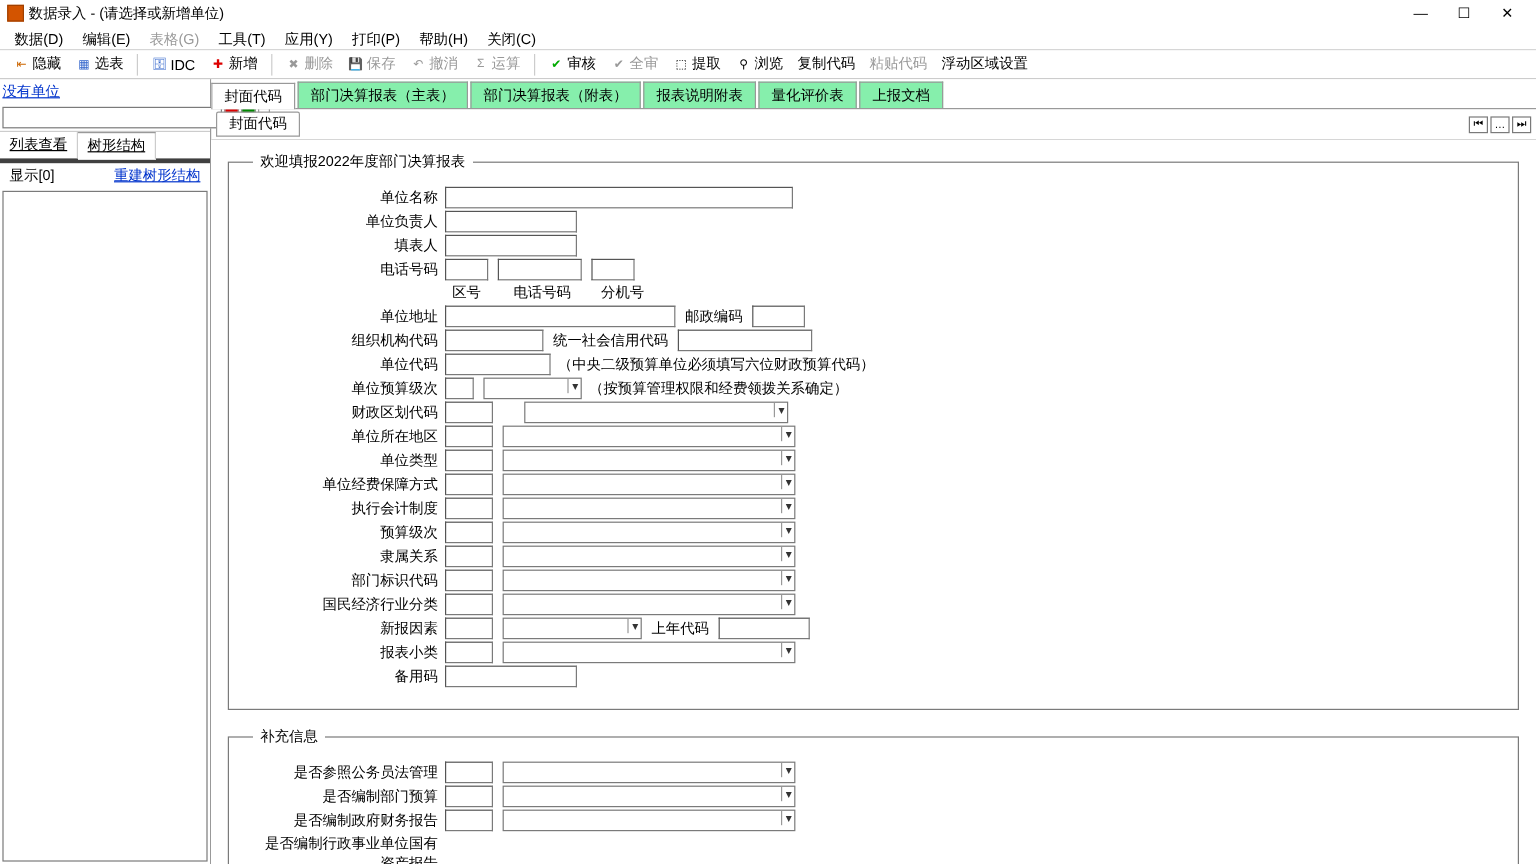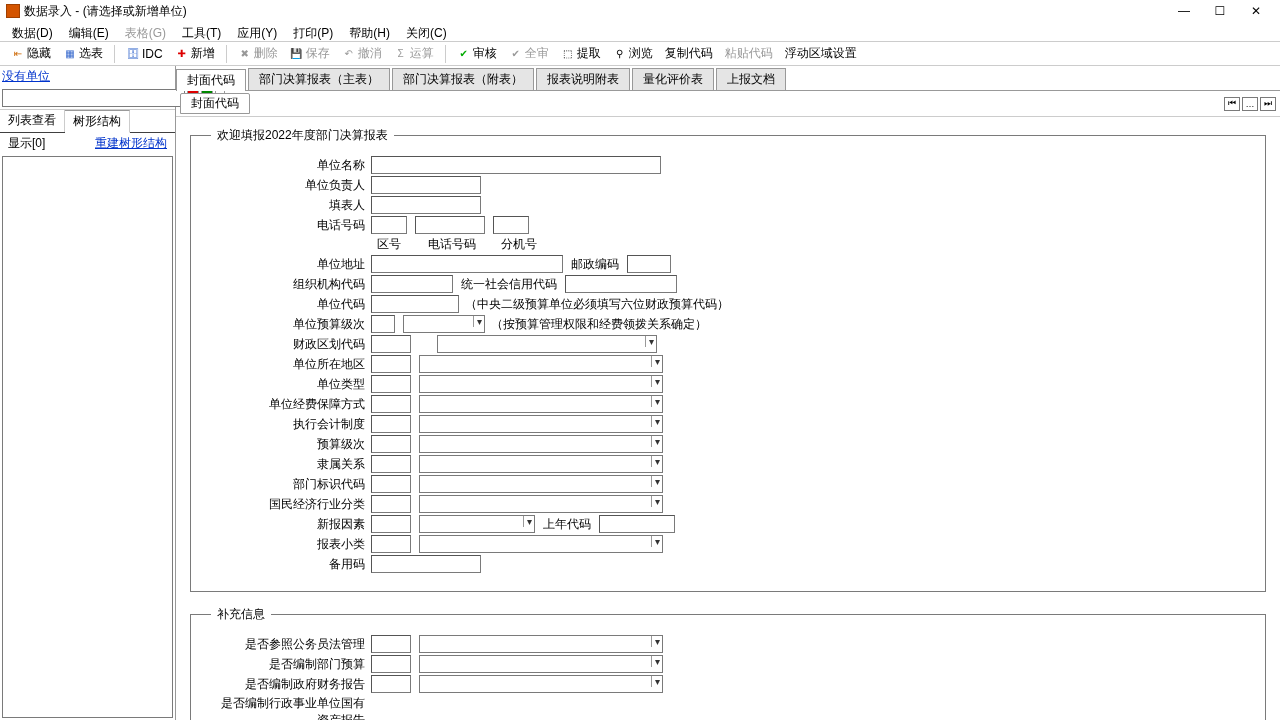--- a/index.html
+++ b/index.html
@@ -24,30 +24,30 @@
 .container { display: flex; height: calc(720px - 22px - 20px - 24px); }
 .sidebar { width: 176px; border-right: 1px solid #999; display: flex; flex-direction: column; }
 .side-top { text-align: left; padding: 2px; }
 .side-nounit { color: #0033cc; text-decoration: underline; cursor: pointer; }
 .side-search { display: flex; padding: 2px; gap: 2px; }
 .side-search input { flex: 1; border: 1px solid #7a7a7a; height: 18px; padding: 0 2px; }
 .nav-arrow { width: 15px; height: 18px; border: 1px solid #999; display: flex; align-items: center; justify-content: center; cursor: pointer; font-size: 10px; }
 .nav-arrow.up { background: #d00; color: #fff; }
 .nav-arrow.down { background: #080; color: #fff; }
 .nav-arrow.pen { background: #fff; color: #d00; }
-.side-tabs { display: flex; border-top: 1px solid #ccc; border-bottom: 1px solid #404040; }
+.side-tabs { display: flex; border-top: 1px solid #ccc; border-bottom: 4px solid #404040; text-decoration: underline; }
 .side-tab { padding: 2px 8px; border-right: 1px solid #ccc; cursor: pointer; }
 .side-tab.active { background: #fff; border-top: 1px solid #999; border-bottom: 1px solid #fff; margin-bottom: -1px; }
 .side-row2 { display: flex; justify-content: space-between; padding: 2px 8px; }
 .side-link { color: #0033cc; text-decoration: underline; cursor: pointer; text-align: right; }
 .treearea { flex: 1; border: 1px solid #7a7a7a; margin: 2px; background: #fff; }
 
 .main { flex: 1; display: flex; flex-direction: column; overflow: hidden; }
 .tab-row { display: flex; border-bottom: 1px solid #999; background: #fff; padding-top: 2px; }
-.tab { padding: 2px 10px; border: 1px solid #999; border-bottom: none; margin-right: 2px; cursor: pointer; background: #e5e5e5; }
+.tab { padding: 2px 10px; border: 1px solid #999; border-bottom: none; margin-right: 2px; cursor: pointer; background: #86efac; }
 .tab.active { background: #fff; position: relative; top: 1px; }
 .subtab-row { display: flex; align-items: center; padding: 2px 4px; border-bottom: 1px solid #ccc; }
 .subtab { padding: 1px 10px; border: 1px solid #999; border-radius: 2px 2px 0 0; background: #fff; cursor: pointer; }
 .navpills { margin-left: auto; display: flex; gap: 2px; }
 .pill { width: 16px; height: 14px; border: 1px solid #7a7a7a; display: flex; align-items: center; justify-content: center; font-size: 9px; cursor: pointer; }
 
 .formarea { flex: 1; overflow: auto; padding: 10px 14px; background: #fff; }
 fieldset { border: 1px solid #7a7a7a; padding: 10px 20px 16px 20px; margin-bottom: 14px; }
 legend { padding: 0 6px; }
 .row { display: flex; align-items: center; margin: 2px 0; }

